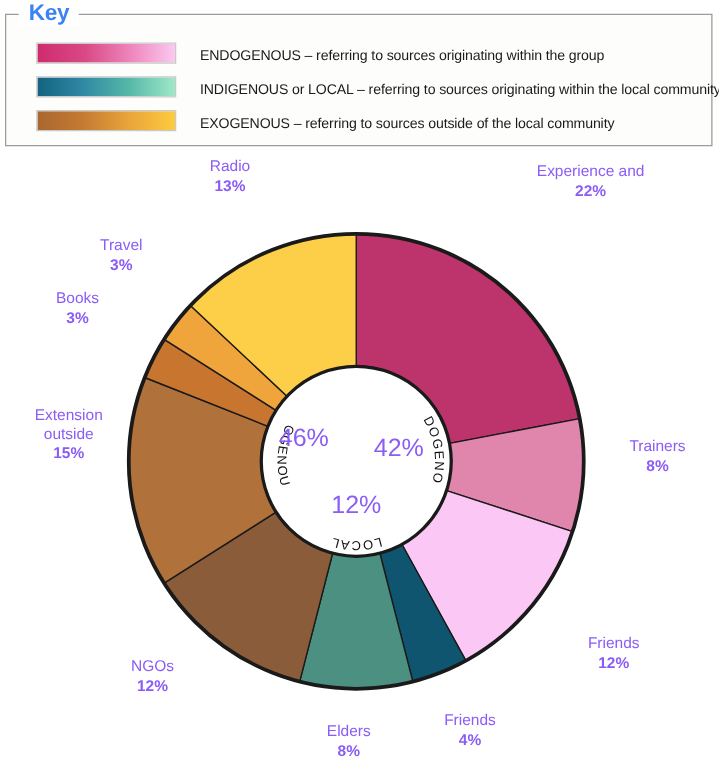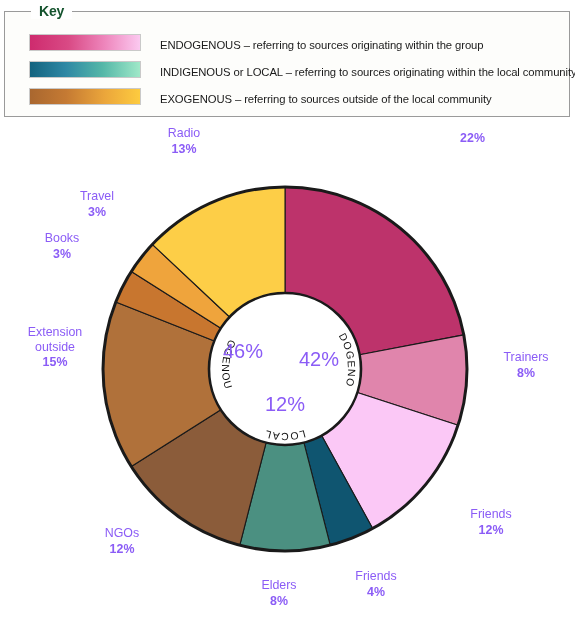--- a/index.html
+++ b/index.html
@@ -18,27 +18,27 @@
   
   #key-box {
     position: absolute;
     left: 4px; top: 11px;
     width: 566px; height: 106px;
     border: 1px solid #9a9a9a;
     background: #fdfdfb;
   }
   #key-title {
     position: absolute;
-    left: 26px; top: 0px;
+    left: 10px; top: 0px;
     transform: translateY(-58%);
     background: #ffffff;
     padding: 0 8px;
-    font-size: 14px;
+    font-size: 18px;
     font-weight: bold;
-    color: #14532d;
+    color: #3b82f6;
     letter-spacing: -0.2px;
   }
   .legend-row {
     position: absolute;
     left: 24px;
     height: 18px;
     display: flex;
     align-items: flex-end;
   }
   .legend-row.r0 { top: 21px; }
@@ -133,20 +133,21 @@
           <path id="hubpath2" d="M 315.04618001829704 307.5086459429713 A 64 64 0 0 1 254.95381998170302 307.5086459429713" fill="none" stroke="none"></path>
           <text font-family="&quot;Liberation Sans&quot;, sans-serif" font-size="10.4" letter-spacing="1.1" fill="#111"><textPath xlink:href="#hubpath2" startOffset="50%" text-anchor="middle">LOCAL</textPath></text>
         </g>
     </svg>
 
     <div class="hub-pct" style="left:223px; top:222px;">46%</div>
     <div class="hub-pct" style="left:299px; top:230px;">42%</div>
     <div class="hub-pct" style="left:265px; top:275px;">12%</div>
 
     <div class="callout" style="left:405px; top:12px; width:135px;">
+      <span class="nm">Experience and</span>
       <span class="pct">22%</span>
     </div>
 
     <div class="callout" style="left:486px; top:232px; width:80px;">
       <span class="nm">Trainers</span>
       <span class="pct">8%</span>
     </div>
 
     <div class="callout" style="left:451px; top:389px; width:80px;">
       <span class="nm">Friends</span>

